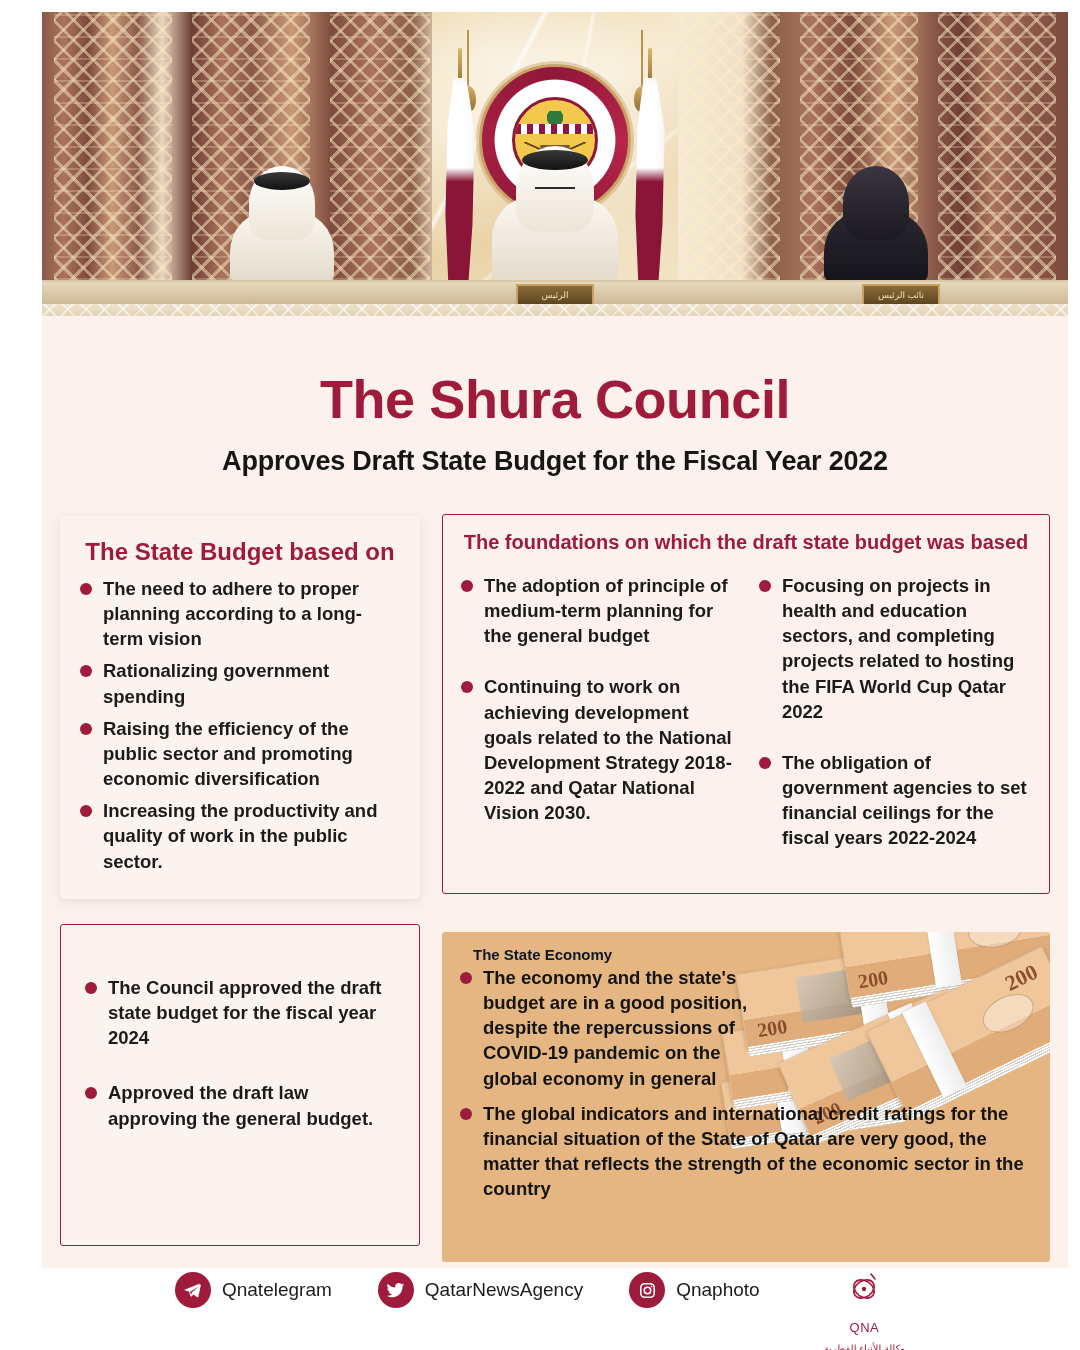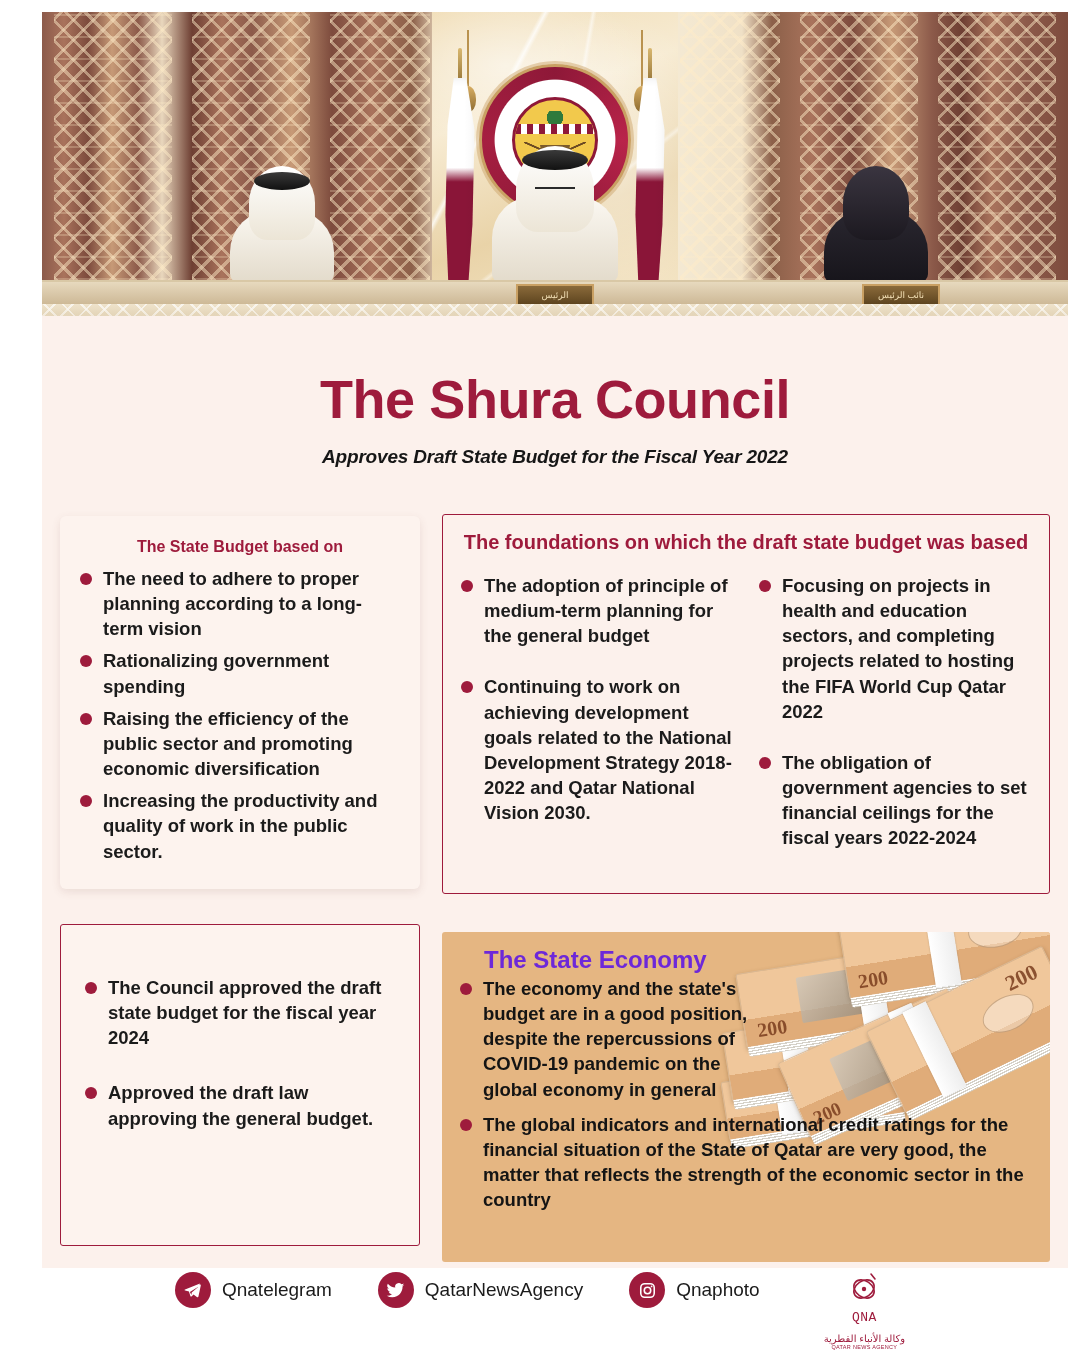--- a/index.html
+++ b/index.html
@@ -222,25 +222,24 @@
 
   .title-wrap { text-align: center; padding-top: 52px; }
   .title-main {
     color: #9e1b3c;
     font-size: 54px;
     font-weight: bold;
     letter-spacing: -0.4px;
   }
   .title-sub {
     color: #161616;
-    font-size: 19px;
+    font-size: 27px;
     font-weight: bold;
     margin-top: 16px;
     letter-spacing: -0.2px;
-    font-style: italic;
   }
 
   
   .row1 {
     position: absolute; left: 18px; top: 200px;
     width: 990px; height: 380px;
   }
 
   .card-left {
     position: absolute; left: 0; top: 0;
@@ -255,21 +254,21 @@
     width: 608px; min-height: 380px;
     background: #fcf1ec;
     border: 1.5px solid #9e1b3c;
     border-radius: 3px;
     padding: 14px 16px 12px 16px;
   }
   .card-head {
     color: #9e1b3c;
     font-weight: bold;
     text-align: center;
-    font-size: 16px;
+    font-size: 24px;
     margin-bottom: 10px;
   }
   .card-head-wide { font-size: 20px; line-height: 1.3; margin-bottom: 18px; }
 
   .found-cols { display: flex; gap: 22px; }
   .found-col { flex: 1; }
 
   
   ul.bl { list-style: none; }
   ul.bl li {
@@ -305,22 +304,22 @@
 
   .card-econ {
     position: absolute; left: 382px; top: 16px;
     width: 608px; height: 330px;
     background: #e5b682;
     border-radius: 3px;
     padding: 14px 16px 10px 16px;
     overflow: hidden;
   }
   .econ-head {
-    color: #6d28d9; font-weight: bold; font-size: 24px;
-    margin-left: 26px; margin-bottom: 2px;
+    color: #0f172a; font-weight: bold; font-size: 15px;
+    margin-left: 15px; margin-bottom: 2px;
   }
   .econ-narrow { width: 300px; }
   .card-econ ul.bl li { font-size: 18.5px; color: #141414; margin-bottom: 10px; }
   .card-econ ul.bl li::before { top: 7px; }
 
   
   .money {
     position: absolute; right: -14px; top: -60px;
     width: 330px; height: 280px;
     pointer-events: none;
@@ -376,21 +375,21 @@
   .badge {
     width: 36px; height: 36px; border-radius: 50%;
     background: #9e1b3c;
     display: flex; align-items: center; justify-content: center;
     color: #ffffff;
   }
   .social-label { font-size: 19px; color: #1b1b1b; }
 
   .qna-logo { text-align: center; margin-left: 18px; }
   .qna-mark { width: 40px; height: 34px; margin: 0 auto; position: relative; }
-  .qna-word { font-family: Liberation Mono, monospace; font-size: 13px; color: #9e1b3c; letter-spacing: .5px; margin-top: 4px; }
+  .qna-word { font-family: Liberation Sans, sans-serif; font-size: 13px; color: #9e1b3c; letter-spacing: .5px; margin-top: 14px; }
   .qna-ar { font-size: 10px; color: #9e1b3c; margin-top: 8px; direction: rtl; }
   .qna-en { font-size: 5.5px; color: #9e1b3c; letter-spacing: .3px; }
 </style>
 </head>
 <body>
 
 <div id="page">
 
   <div class="hero">
     <div class="hero-scene"></div>

